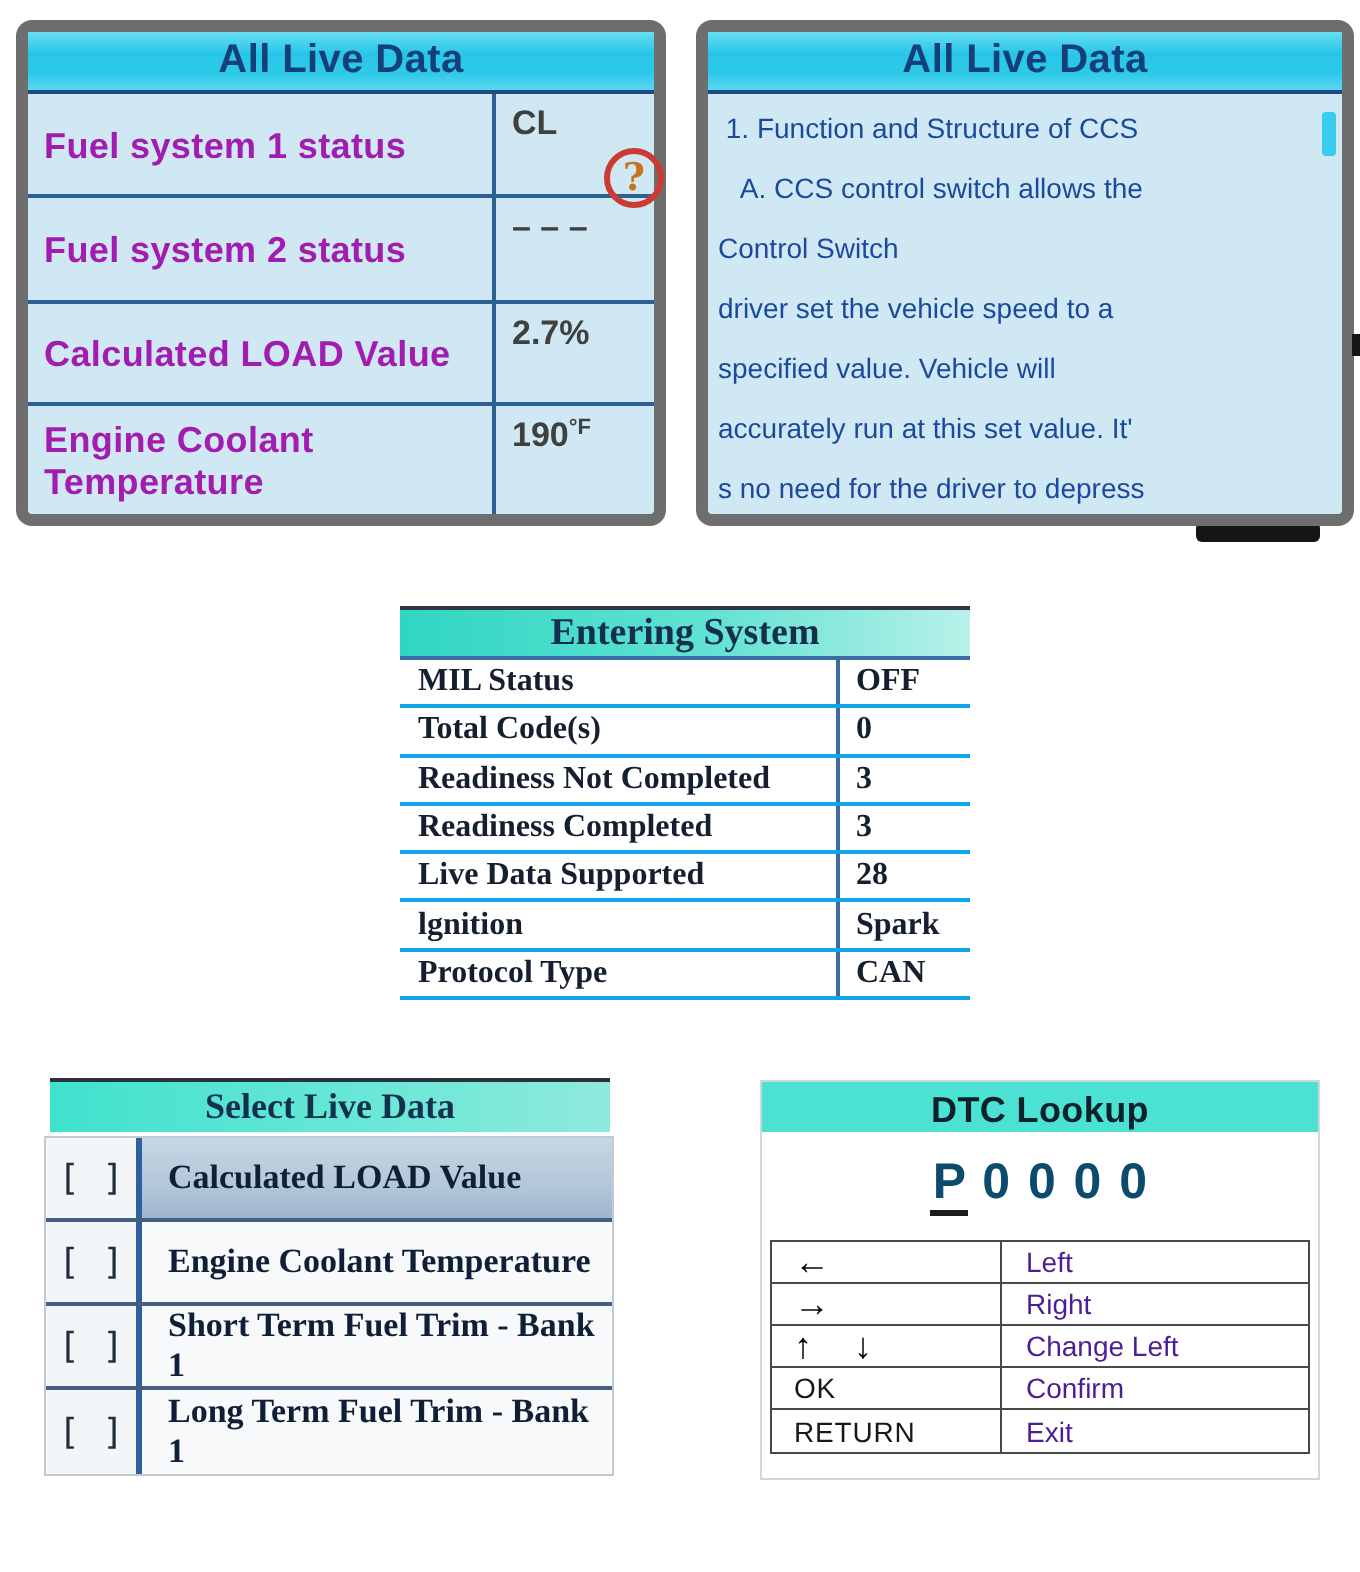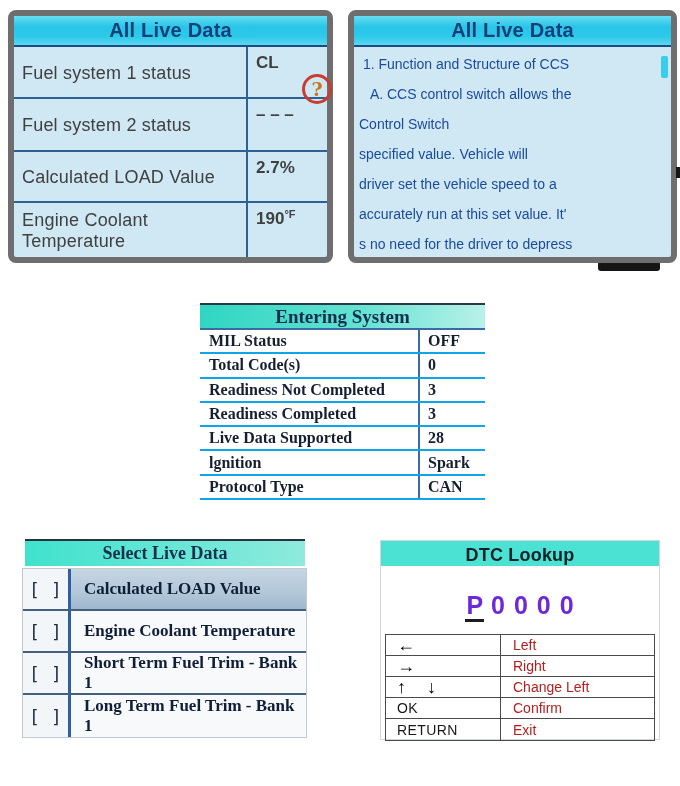--- a/index.html
+++ b/index.html
@@ -24,21 +24,21 @@
   
   #panel-ld{left:8px;top:10px;width:325px;height:253px;}
   .ld-row{display:flex;border-bottom:2px solid #2d6195;box-sizing:border-box;}
   .ld-row:nth-child(1){height:52px;}
   .ld-row:nth-child(2){height:53px;}
   .ld-row:nth-child(3){height:51px;}
   .ld-row:nth-child(4){height:54px;border-bottom:none;}
   .ld-label{
     width:234px;box-sizing:border-box;border-right:2px solid #2d6195;
     display:flex;align-items:center;padding:2px 4px 0 8px;
-    font-weight:normal;font-size:18px;line-height:21px;color:#404040;letter-spacing:.2px;
+    font-weight:bold;font-size:18px;line-height:21px;color:#a21caf;letter-spacing:.2px;
   }
   .ld-value{flex:1;padding:5px 12px 0 8px;font-weight:bold;font-size:17px;color:#404040;}
   .ld-unit{font-size:11px;vertical-align:6px;font-weight:bold;}
   .help-badge{
     position:absolute;left:288px;top:58px;width:30px;height:30px;box-sizing:border-box;
     border:3px solid #cb3b31;border-radius:50%;
     display:flex;align-items:center;justify-content:center;
     color:#c9741c;font:bold 19px "DejaVu Serif",serif;z-index:3;background:transparent;
   }
 
@@ -91,32 +91,32 @@
 
   
   #panel-dtc{
     position:absolute;left:380px;top:540px;width:280px;height:200px;box-sizing:border-box;
     border:1px solid #d2d7db;background:#ffffff;z-index:1;
   }
   .dtc-header{
     height:25px;background:#4be1d3;display:flex;align-items:flex-end;justify-content:center;
     font-weight:bold;font-size:18px;color:#0c2129;letter-spacing:.2px;
   }
-  .dtc-code{margin-top:25px;text-align:center;font-weight:bold;font-size:25px;color:#6d28d9;}
+  .dtc-code{margin-top:11px;text-align:center;font-weight:bold;font-size:25px;color:#0c4a6e;}
   .dtc-prefix{border-bottom:3px solid #1b1b20;padding:0 1px;}
   .dtc-digits{margin-left:7px;letter-spacing:1px;}
   .dtc-table{margin:14px auto 0;width:270px;border:1px solid #4a4a4a;box-sizing:border-box;}
   .dtc-krow{display:flex;height:21px;box-sizing:border-box;border-bottom:1px solid #4a4a4a;}
   .dtc-krow:last-child{border-bottom:none;}
   .dtc-key{
     width:115px;box-sizing:border-box;border-right:1px solid #4a4a4a;
     display:flex;align-items:center;padding-left:11px;font-size:14px;color:#17181a;letter-spacing:.4px;
   }
   .dtc-key.arrow{font-size:18px;font-weight:bold;letter-spacing:8px;color:#000;}
-  .dtc-action{flex:1;display:flex;align-items:center;padding-left:12px;font-size:14px;color:#b91c1c;}
+  .dtc-action{flex:1;display:flex;align-items:center;padding-left:12px;font-size:14px;color:#4c1d95;}
 </style>
 </head>
 <body>
 
 <div class="artifact-bar"></div>
 <div class="artifact-tick"></div>
 
 <div class="panel" id="panel-ld">
   <div class="panel-title">
     <span>All Live Data</span>
@@ -145,22 +145,22 @@
 </div>
 
 <div class="panel" id="panel-tx">
   <div class="panel-title">
     <span>All Live Data</span>
   </div>
   <div class="tx-body" id="tx-lines">
       <div class="tx-line"> 1. Function and Structure of CCS</div>
       <div class="tx-line">   A. CCS control switch allows the</div>
       <div class="tx-line">Control Switch</div>
+      <div class="tx-line">driver set the vehicle speed to a</div>
       <div class="tx-line">specified value. Vehicle will</div>
-      <div class="tx-line">driver set the vehicle speed to a</div>
       <div class="tx-line">accurately run at this set value. It'</div>
       <div class="tx-line">s no need for the driver to depress</div>
     </div>
   <div class="scroll-thumb"></div>
 </div>
 
 <div id="tbl-es">
   <div class="es-header">
     <span>Entering System</span>
   </div>

